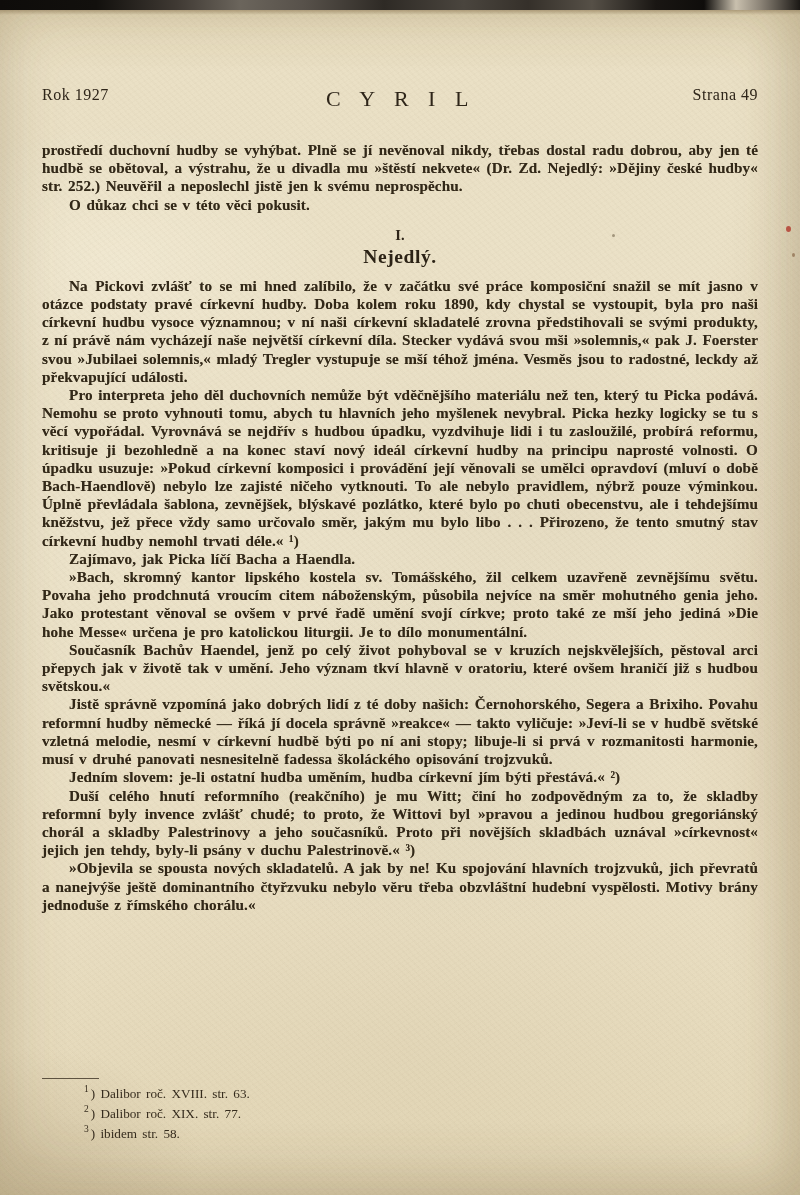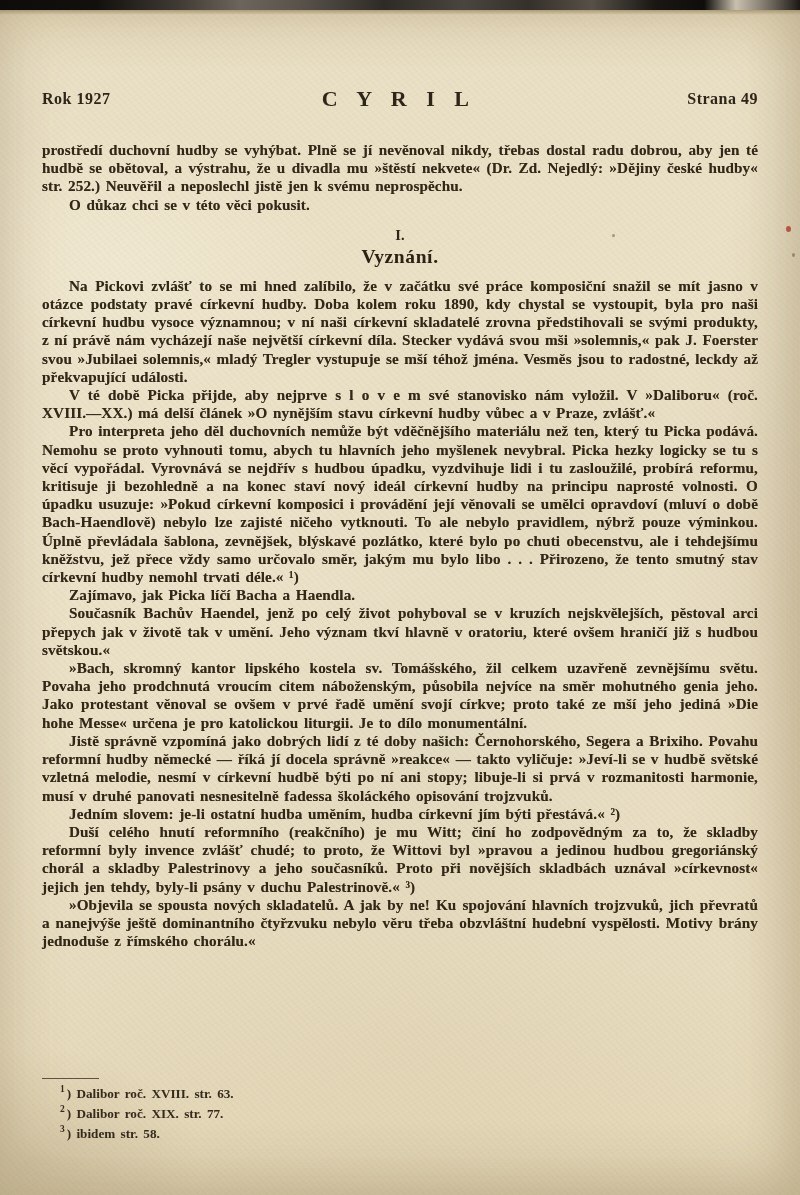--- a/index.html
+++ b/index.html
@@ -32,22 +32,22 @@
   .scan-top{
     position:absolute;left:0;top:0;width:800px;height:10px;
     background:linear-gradient(90deg,#0e0c0a 0%,#12100d 12%,#3f3933 22%,#6b655c 30%,#57514a 38%,#2e2a25 48%,#4a453e 58%,#35302a 66%,#565047 74%,#191613 82%,#0f0d0b 88%,#c9c0ae 92%,#8d8578 95%,#1b1815 100%);
   }
   .scan-top-shadow{
     position:absolute;left:0;top:10px;width:800px;height:5px;
     background:linear-gradient(180deg,rgba(140,120,85,.55),rgba(140,120,85,0));
   }
   .content{position:absolute;left:42px;top:86px;width:716px;}
   .hdr{
-    display:flex;justify-content:space-between;align-items:center;
-    font-size:16px;font-weight:bold;letter-spacing:.5px;color:#2e2519;
+    display:flex;justify-content:space-between;align-items:flex-start;
+    font-size:16px;font-weight:normal;letter-spacing:.5px;color:#2e2519;
   }
   .hdr .jtitle{letter-spacing:7px;font-size:22px;}
   .bodytext{margin-top:29px;}
   .para{
     margin:0;text-align:justify;
     font-size:15.2px;line-height:18.2px;font-weight:bold;
     word-spacing:1.6px;letter-spacing:.1px;color:#322818;
     text-shadow:0 0 .5px rgba(50,40,24,.45);
   }
   .para.indent{text-indent:27px;}
@@ -57,22 +57,22 @@
   }
   .sec-title{
     text-align:center;font-size:19.5px;font-weight:bold;
     letter-spacing:.6px;margin:2px 0 9px 0;color:#2b2215;
   }
   .fn-rule{
     position:absolute;left:42px;top:1078px;width:57px;height:0;
     border-top:1.5px solid rgba(70,60,45,.85);
   }
   .footnotes{
-    position:absolute;left:60px;top:1084px;width:640px;
-    font-size:13.2px;font-weight:bold;color:#352b1d;
+    position:absolute;left:84px;top:1084px;width:640px;
+    font-size:13.2px;font-weight:normal;color:#352b1d;
   }
   .footnote{margin:0 0 4.5px 0;line-height:11.5px;word-spacing:2px;}
   .footnote sup{font-size:9.5px;vertical-align:6px;margin-right:2px;}
   .speck-red{
     position:absolute;left:786px;top:226px;width:5px;height:6px;border-radius:50%;
     background:#b2382c;opacity:.8;filter:blur(.4px);
   }
   .speck-brown{
     position:absolute;left:792px;top:253px;width:3px;height:4px;border-radius:50%;
     background:#8a6a4a;opacity:.7;
@@ -95,28 +95,27 @@
       <span>Rok 1927</span>
       <span class="jtitle">C Y R I L</span>
       <span>Strana 49</span>
     </div>
 
     <div class="bodytext">
       <p class="para">prostředí duchovní hudby se vyhýbat. Plně se jí nevěnoval nikdy, třebas dostal radu dobrou, aby jen té hudbě se obětoval, a výstrahu, že u divadla mu »štěstí nekvete« (Dr. Zd. Nejedlý: »Dějiny české hudby« str. 252.) Neuvěřil a neposlechl jistě jen k svému neprospěchu.</p>
       <p class="para indent">O důkaz chci se v této věci pokusit.</p>
 
       <div class="sec-num">I.</div>
-      <div class="sec-title">Vyznání.</div>
+      <div class="sec-title">Nejedlý.</div>
 
       <p class="para indent">Na Pickovi zvlášť to se mi hned zalíbilo, že v začátku své práce komposiční snažil se mít jasno v otázce podstaty pravé církevní hudby. Doba kolem roku 1890, kdy chystal se vystoupit, byla pro naši církevní hudbu vysoce významnou; v ní naši církevní skladatelé zrovna předstihovali se svými produkty, z ní právě nám vycházejí naše největší církevní díla. Stecker vydává svou mši »solemnis,« pak J. Foerster svou »Jubilaei solemnis,« mladý Tregler vystupuje se mší téhož jména. Vesměs jsou to radostné, leckdy až překvapující události.</p>
-      <p class="para indent">V té době Picka přijde, aby nejprve s l o v e m své stanovisko nám vyložil. V »Daliboru« (roč. XVIII.—XX.) má delší článek »O nynějším stavu církevní hudby vůbec a v Praze, zvlášť.«</p>
       <p class="para indent">Pro interpreta jeho děl duchovních nemůže být vděčnějšího materiálu než ten, který tu Picka podává. Nemohu se proto vyhnouti tomu, abych tu hlavních jeho myšlenek nevybral. Picka hezky logicky se tu s věcí vypořádal. Vyrovnává se nejdřív s hudbou úpadku, vyzdvihuje lidi i tu zasloužilé, probírá reformu, kritisuje ji bezohledně a na konec staví nový ideál církevní hudby na principu naprosté volnosti. O úpadku usuzuje: »Pokud církevní komposici i provádění její věnovali se umělci opravdoví (mluví o době Bach-Haendlově) nebylo lze zajisté ničeho vytknouti. To ale nebylo pravidlem, nýbrž pouze výminkou. Úplně převládala šablona, zevnějšek, blýskavé pozlátko, které bylo po chuti obecenstvu, ale i tehdejšímu kněžstvu, jež přece vždy samo určovalo směr, jakým mu bylo libo . . . Přirozeno, že tento smutný stav církevní hudby nemohl trvati déle.« ¹)</p>
       <p class="para indent">Zajímavo, jak Picka líčí Bacha a Haendla.</p>
+      <p class="para indent">»Bach, skromný kantor lipského kostela sv. Tomášského, žil celkem uzavřeně zevnějšímu světu. Povaha jeho prodchnutá vroucím citem náboženským, působila nejvíce na směr mohutného genia jeho. Jako protestant věnoval se ovšem v prvé řadě umění svojí církve; proto také ze mší jeho jediná »Die hohe Messe« určena je pro katolickou liturgii. Je to dílo monumentální.</p>
       <p class="para indent">Současník Bachův Haendel, jenž po celý život pohyboval se v kruzích nejskvělejších, pěstoval arci přepych jak v životě tak v umění. Jeho význam tkví hlavně v oratoriu, které ovšem hraničí již s hudbou světskou.«</p>
-      <p class="para indent">»Bach, skromný kantor lipského kostela sv. Tomášského, žil celkem uzavřeně zevnějšímu světu. Povaha jeho prodchnutá vroucím citem náboženským, působila nejvíce na směr mohutného genia jeho. Jako protestant věnoval se ovšem v prvé řadě umění svojí církve; proto také ze mší jeho jediná »Die hohe Messe« určena je pro katolickou liturgii. Je to dílo monumentální.</p>
       <p class="para indent">Jistě správně vzpomíná jako dobrých lidí z té doby našich: Černohorského, Segera a Brixiho. Povahu reformní hudby německé — říká jí docela správně »reakce« — takto vyličuje: »Jeví-li se v hudbě světské vzletná melodie, nesmí v církevní hudbě býti po ní ani stopy; libuje-li si prvá v rozmanitosti harmonie, musí v druhé panovati nesnesitelně fadessa školáckého opisování trojzvuků.</p>
       <p class="para indent">Jedním slovem: je-li ostatní hudba uměním, hudba církevní jím býti přestává.« ²)</p>
       <p class="para indent">Duší celého hnutí reformního (reakčního) je mu Witt; činí ho zodpovědným za to, že skladby reformní byly invence zvlášť chudé; to proto, že Wittovi byl »pravou a jedinou hudbou gregoriánský chorál a skladby Palestrinovy a jeho současníků. Proto při novějších skladbách uznával »církevnost« jejich jen tehdy, byly-li psány v duchu Palestrinově.« ³)</p>
       <p class="para indent">»Objevila se spousta nových skladatelů. A jak by ne! Ku spojování hlavních trojzvuků, jich převratů a nanejvýše ještě dominantního čtyřzvuku nebylo věru třeba obzvláštní hudební vyspělosti. Motivy brány jednoduše z římského chorálu.«</p>
     </div>
   </div>
 
   <div class="fn-rule"></div>
 
   <div class="footnotes">

